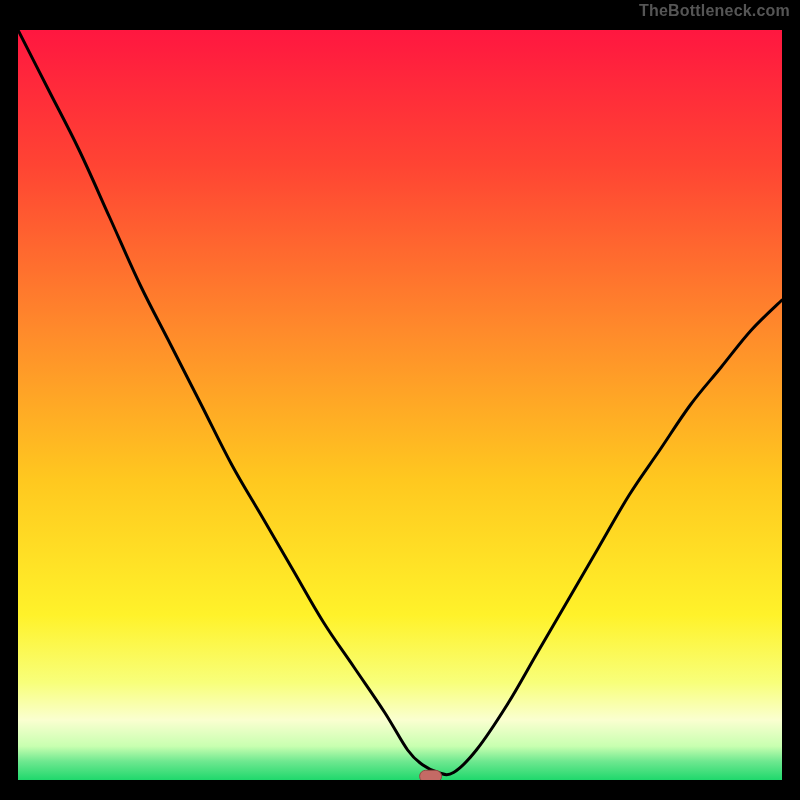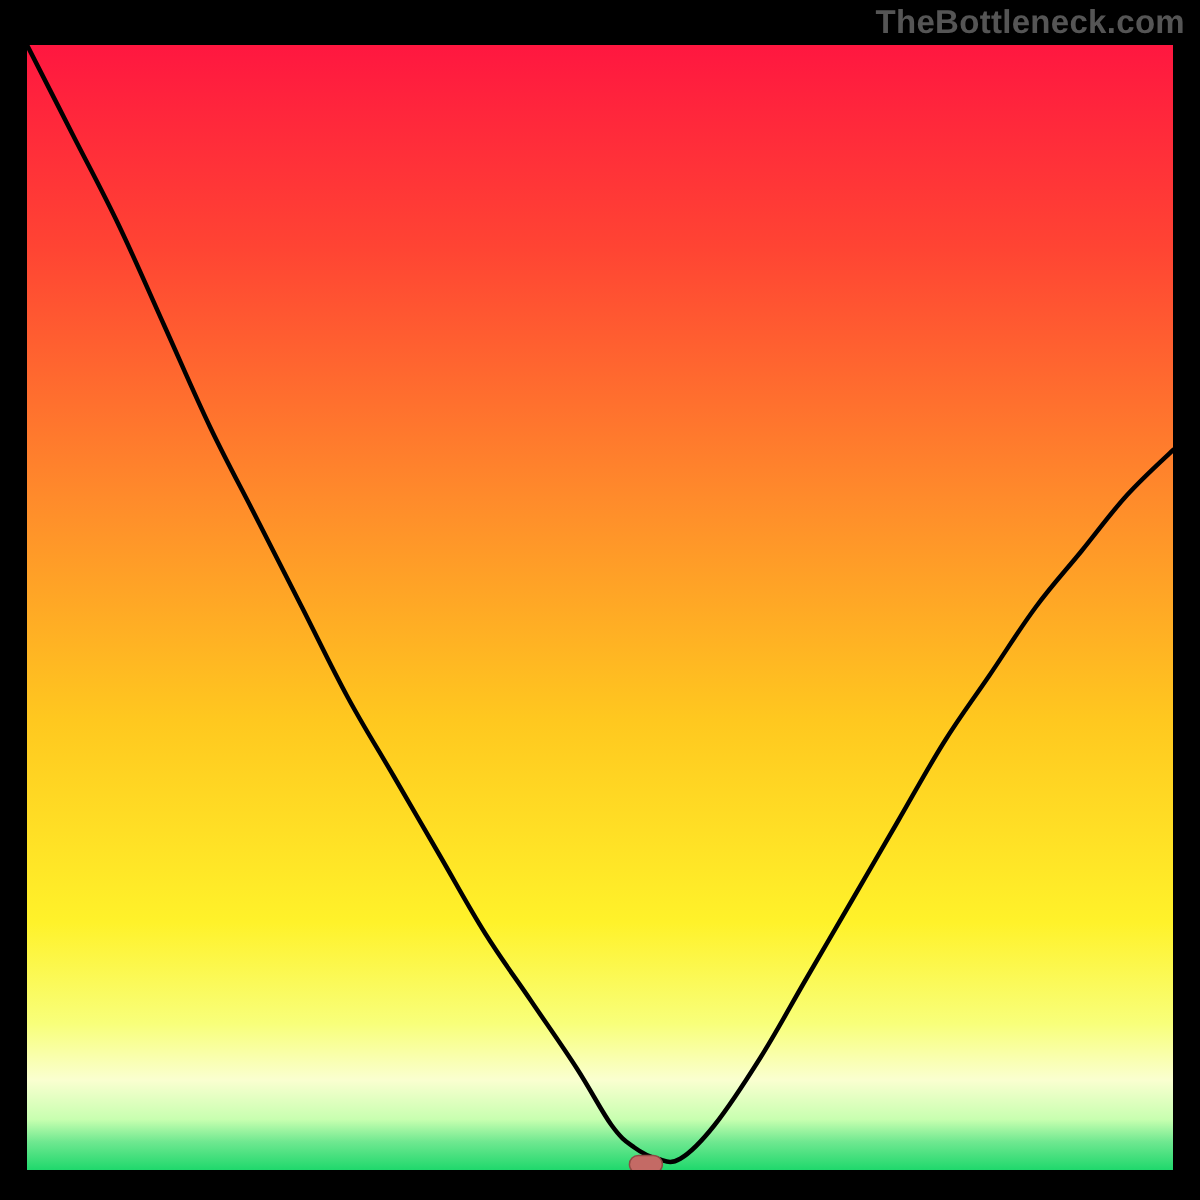--- a/index.html
+++ b/index.html
@@ -15,21 +15,21 @@
     position: relative;
     width: 800px;
     height: 800px;
     background: #000;
   }
   .watermark {
     position: absolute;
     top: 2px;
     right: 10px;
     color: #555;
-    font-size: 22px;
+    font-size: 16px;
     font-weight: 600;
     letter-spacing: 0.2px;
     z-index: 10;
   }
   .plot {
     position: absolute;
     left: 18px;
     top: 30px;
     width: 764px;
     height: 750px;

